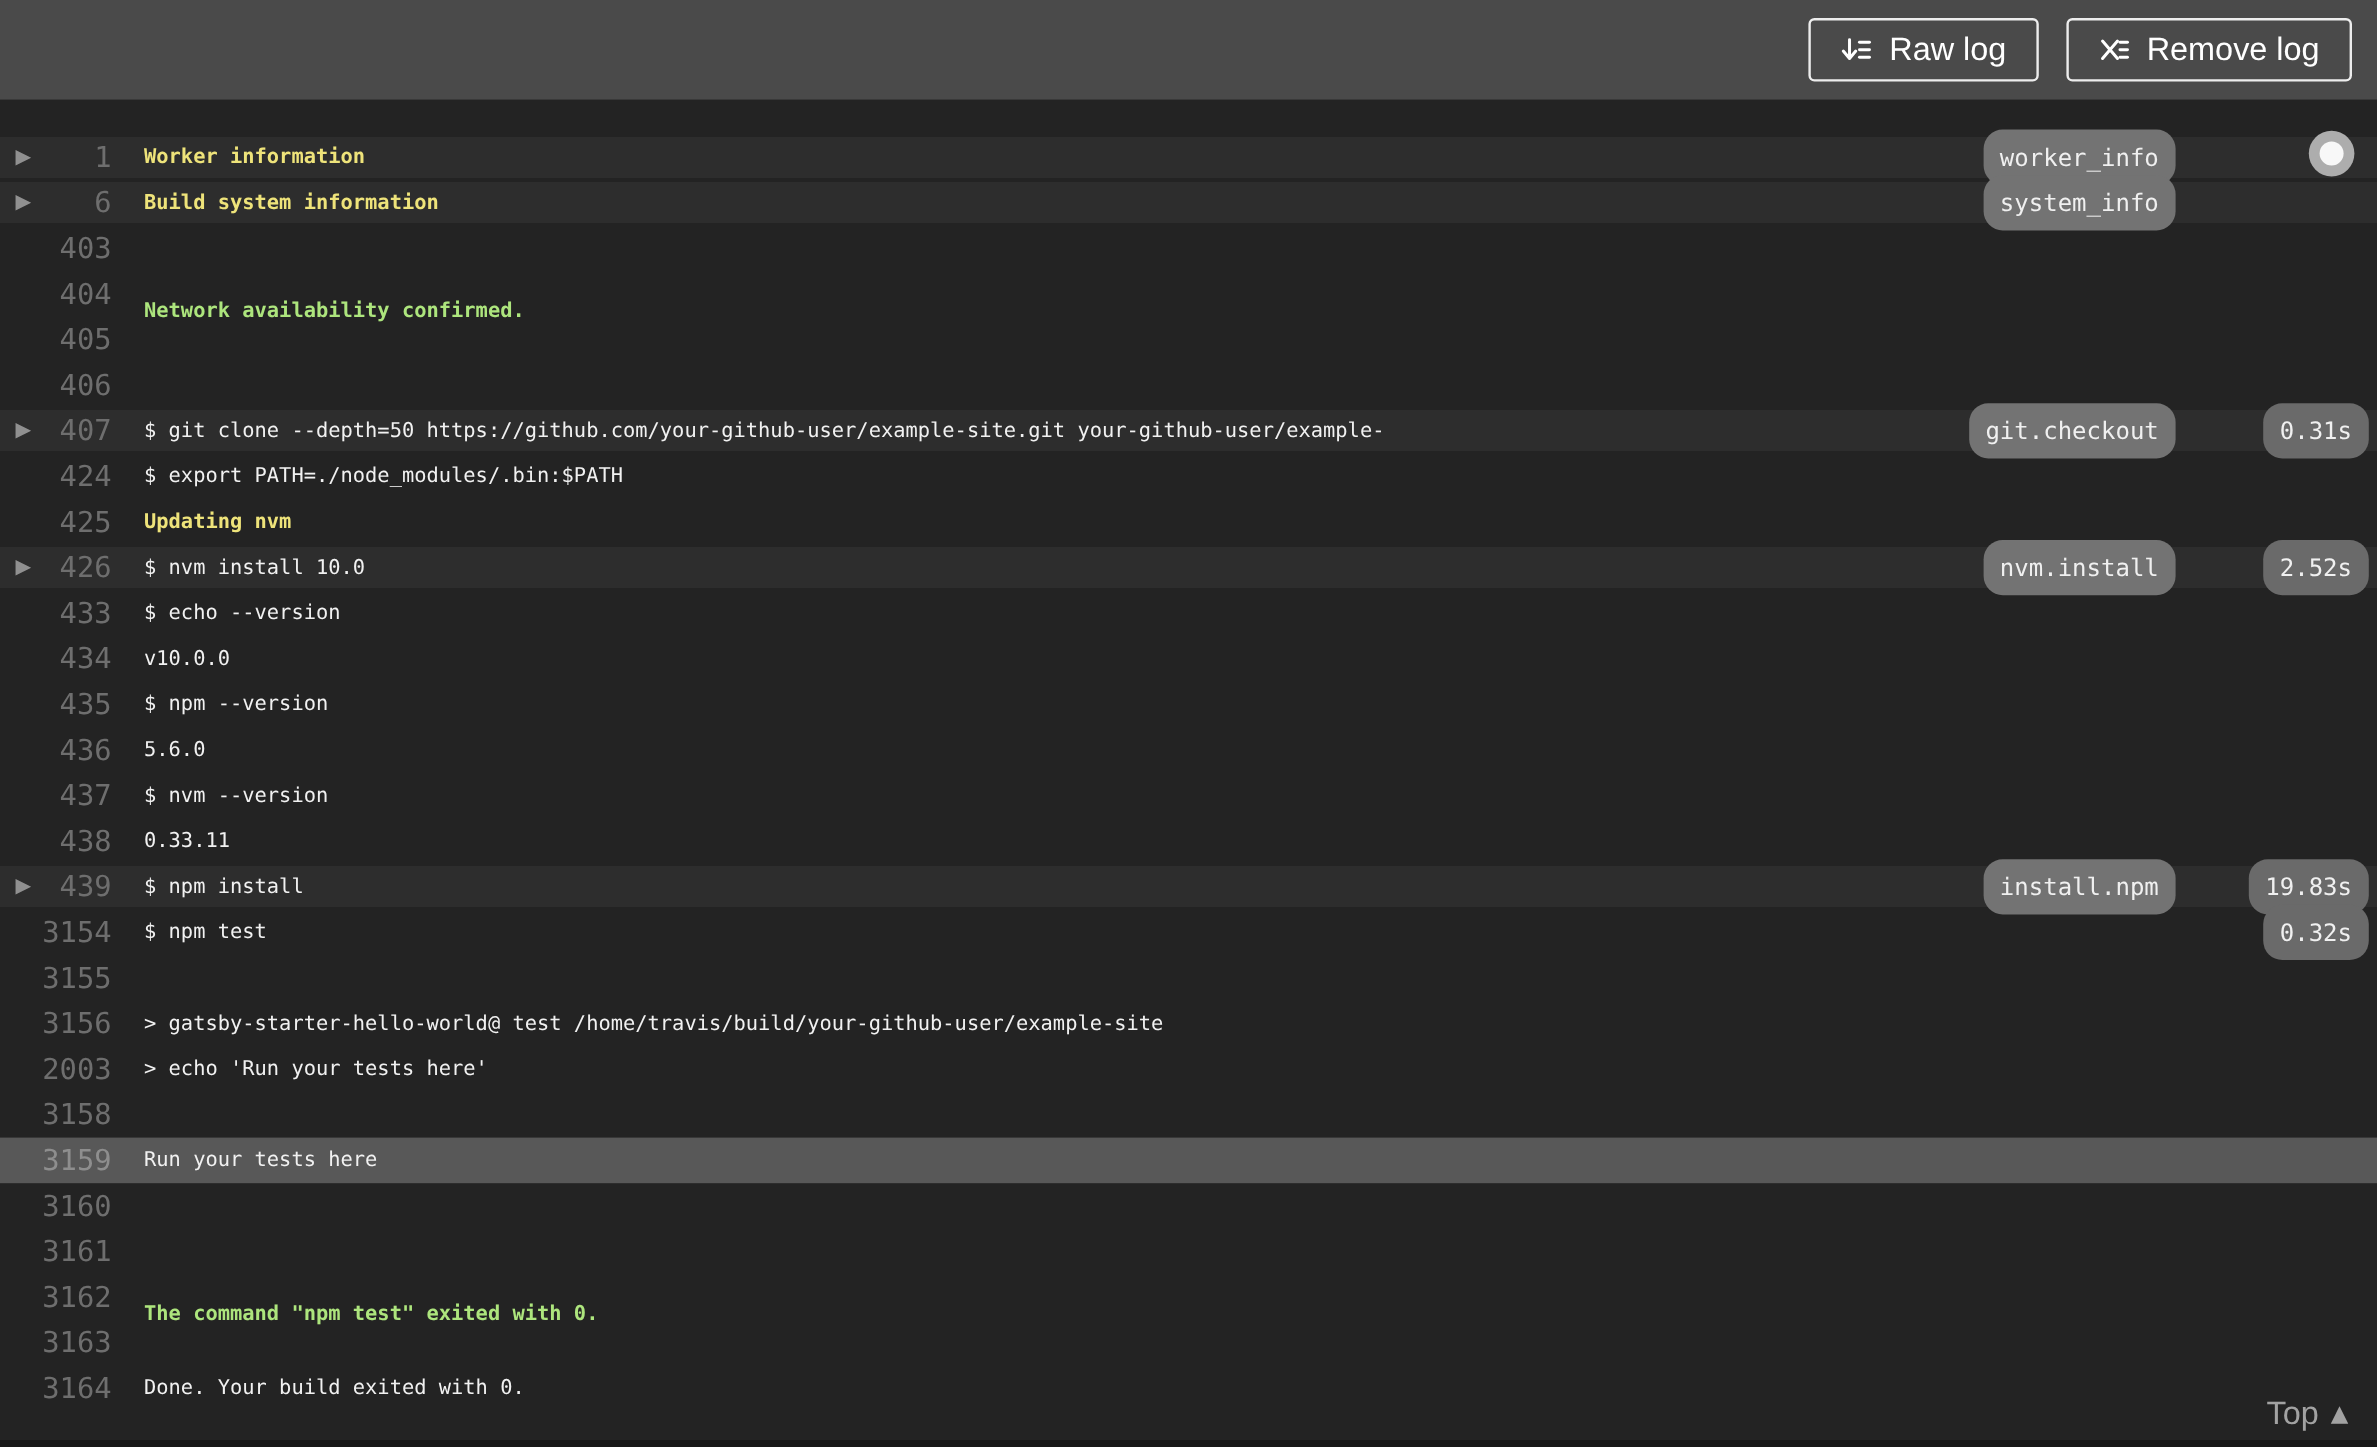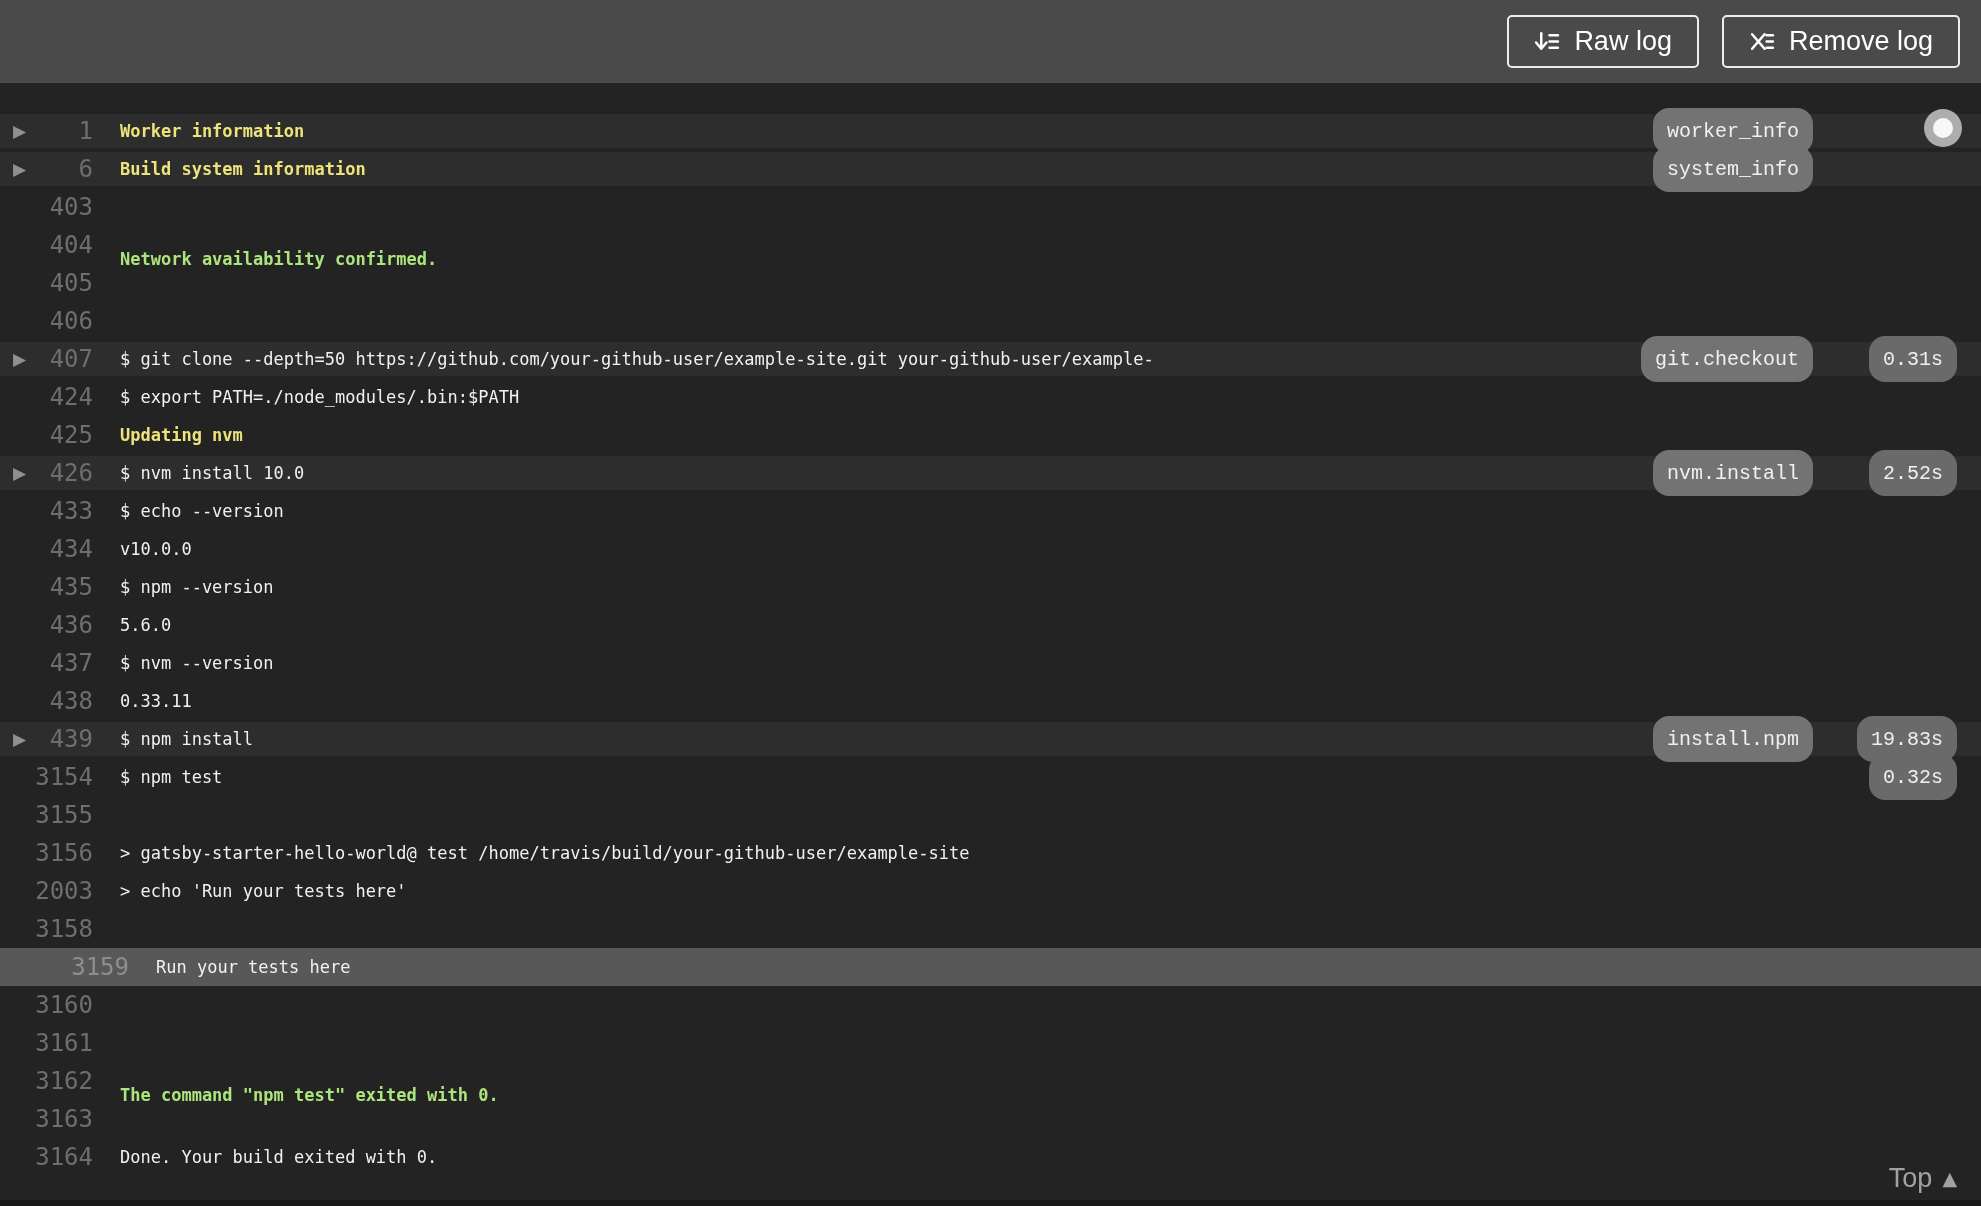--- a/index.html
+++ b/index.html
@@ -50,21 +50,21 @@
   .row {
     position:relative;
     height:38px;
     display:flex; align-items:center;
   }
   .row.fold {
     background-color:var(--fold-row-bg);
     background-clip:content-box;
     padding:2px 0;
   }
-  .row.hl { background-color:var(--highlight-row-bg);padding-left:36px; }
+  .row.hl { background-color:var(--highlight-row-bg); }
   .arrow {
     position:absolute; left:13px; top:50%;
     transform:translateY(-50%);
     font-size:17px; line-height:1;
     color:var(--arrow);
     cursor:pointer;
     font-family:"DejaVu Sans", sans-serif;
   }
   .num {
     flex:0 0 93px;
@@ -87,24 +87,23 @@
 
   .badge {
     position:absolute; top:50%; transform:translateY(-50%);
     height:46px;
     display:flex; align-items:center;
     padding:0 14px;
     border-radius:16px;
     font-size:20px;
     color:#F0F0F0;
     white-space:nowrap;
-    font-family:Liberation Mono, monospace;
   }
   .badge.tag  { right:168px; background:var(--badge-bg); }
-  .badge.time { right:24px;  background:var(--time-badge-bg); }
+  .badge.time { right:7px;  background:var(--time-badge-bg); }
 
   
   .scroll-toggle {
     position:absolute; left:1924px; top:109px;
     width:38px; height:38px; border-radius:50%;
     background:#ADADAD;
     display:flex; align-items:center; justify-content:center;
     cursor:pointer;
   }
   .scroll-toggle .dot {

